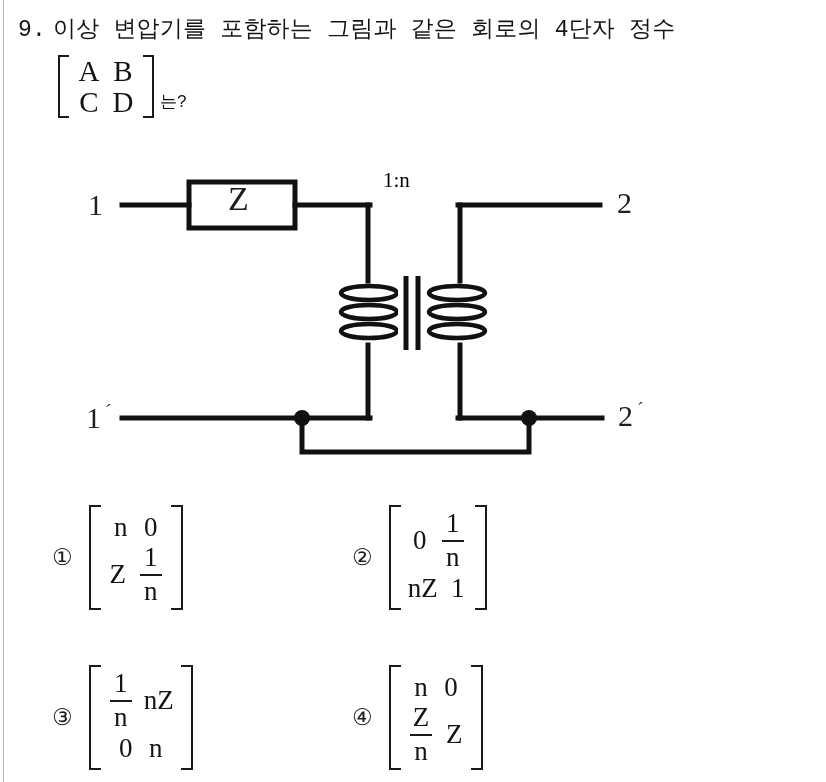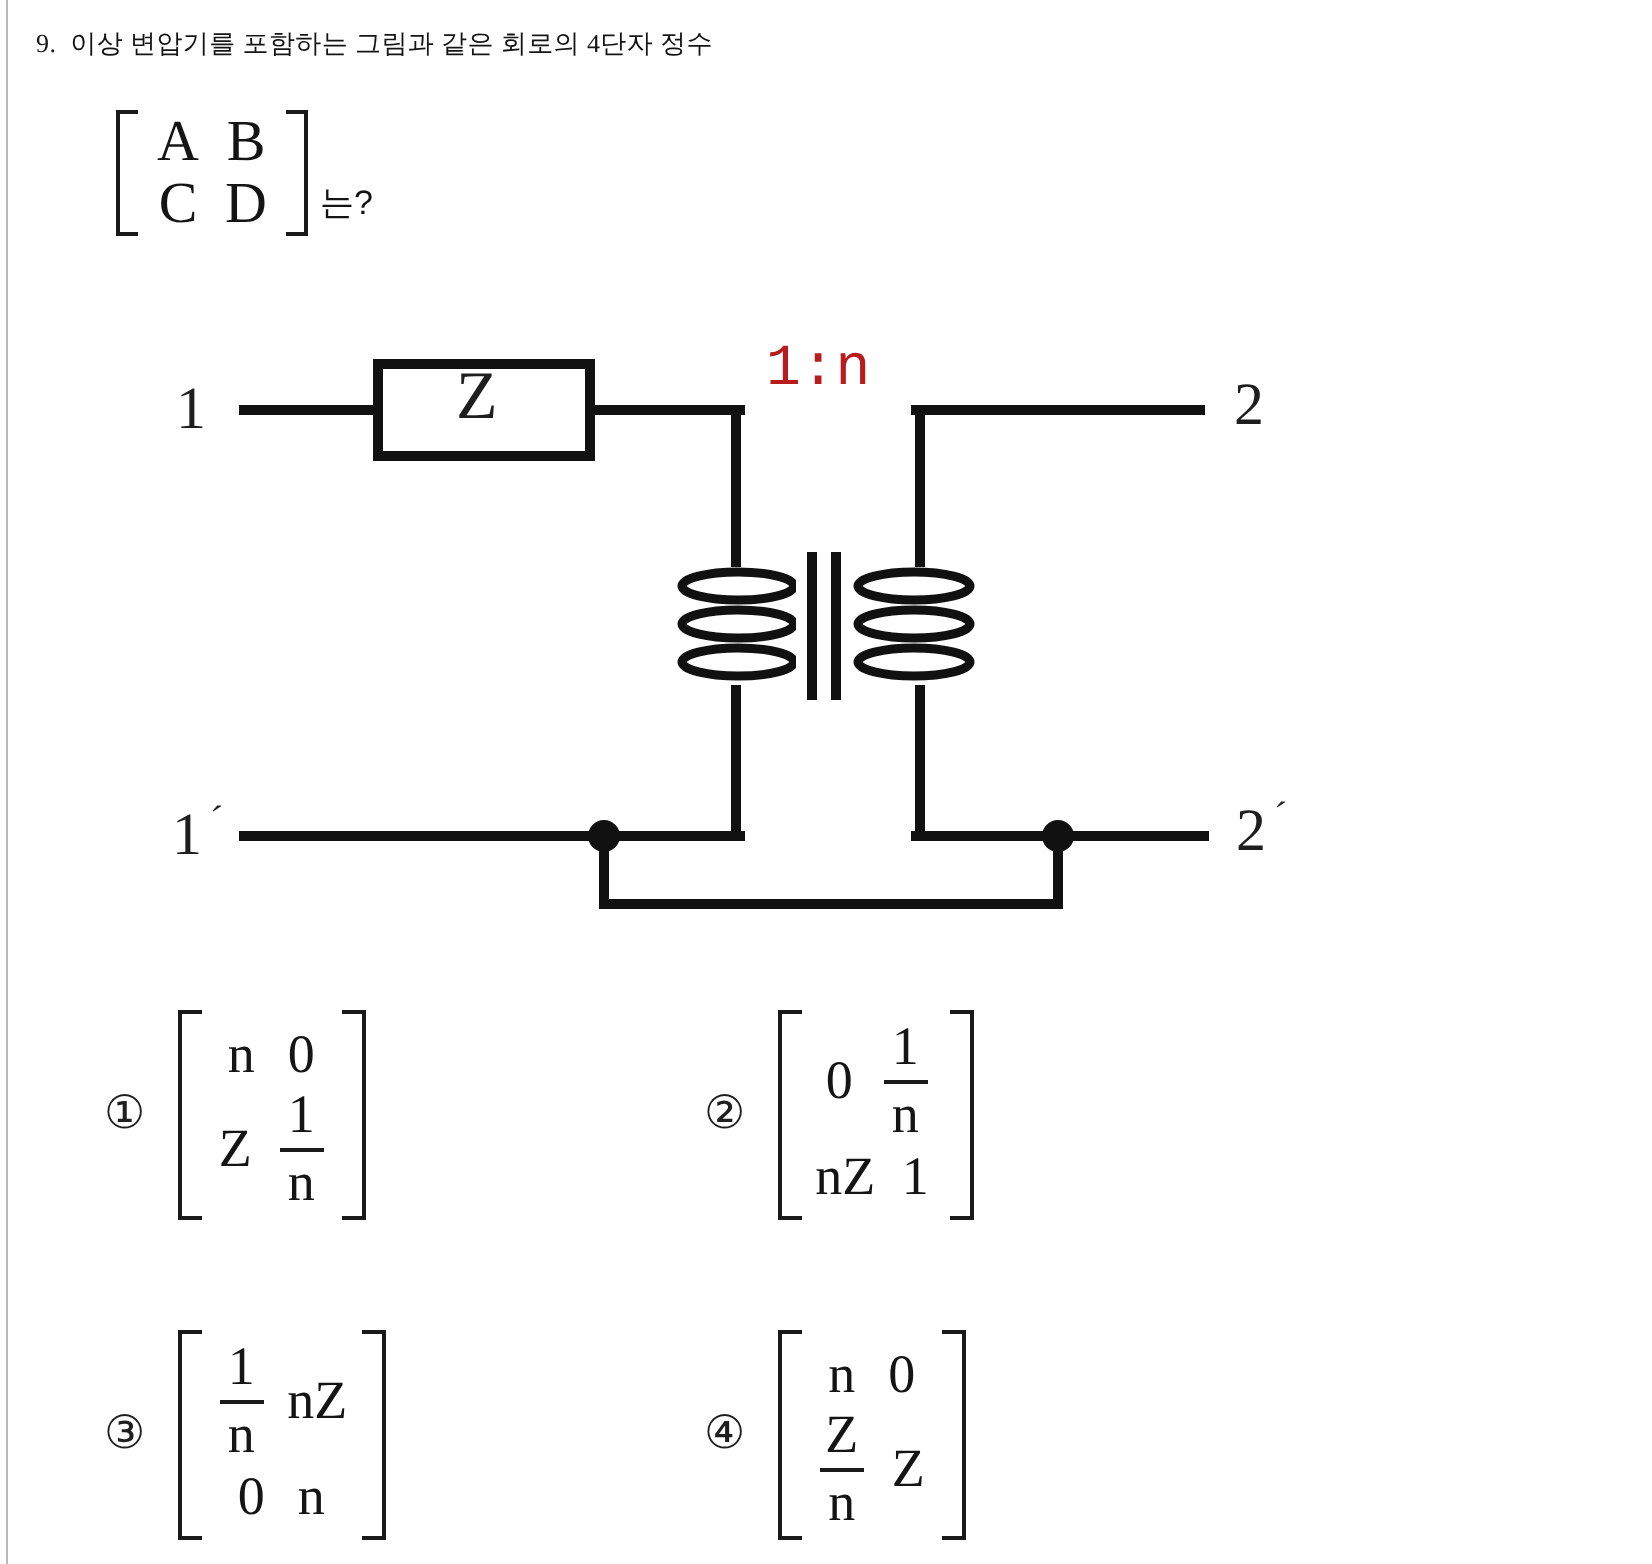--- a/index.html
+++ b/index.html
@@ -19,24 +19,24 @@
   .page-edge {
     position: absolute;
     left: 3px; top: 0; width: 1px; height: 782px;
     background: #b9b9b9;
   }
 
   
   .stem {
     position: absolute;
     left: 18px; top: 13px;
-    font-size: 13px;
+    font-size: 23px;
     letter-spacing: 0.2px;
     white-space: nowrap;
-    font-family: Liberation Serif, serif;
+    font-family: Liberation Mono, monospace;
   }
   .stem-num { margin-right: 7px; }
 
   
   .stem-matrix-row {
     position: absolute;
     left: 58px; top: 55px;
     display: flex;
     align-items: flex-end;
   }
@@ -105,23 +105,23 @@
     font-style: italic;
   }
   .zbox-label {
     position: absolute;
     font-family: "Liberation Serif", "DejaVu Serif", serif;
     font-size: 34px;
     color: #1e1e1e;
   }
   .ratio-label {
     position: absolute;
-    font-family: Liberation Mono, monospace;
-    font-size: 29px;
-    color: #b91c1c;
+    font-family: Liberation Serif, serif;
+    font-size: 21px;
+    color: #000000;
   }
 
   
   .option {
     position: absolute;
     display: flex;
     align-items: center;
   }
   .opt-marker {
     font-family: "DejaVu Sans", sans-serif;

